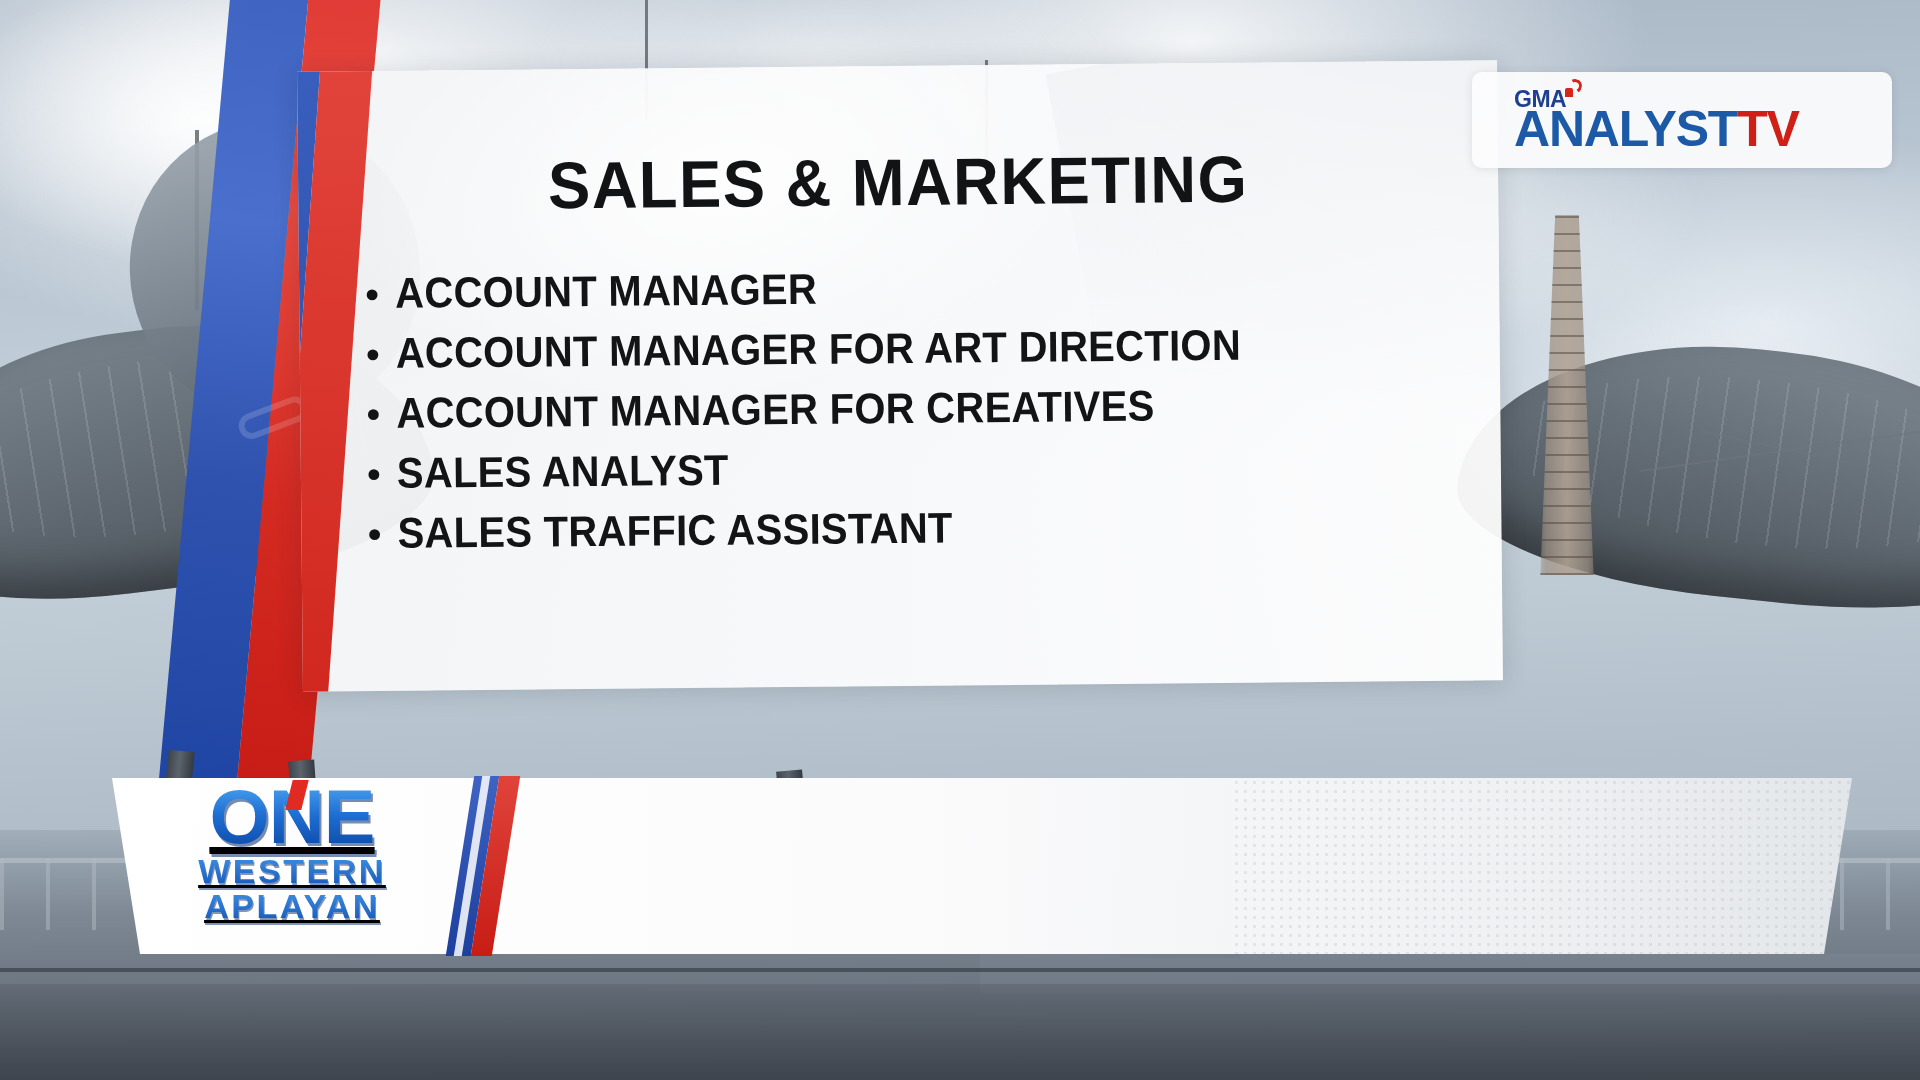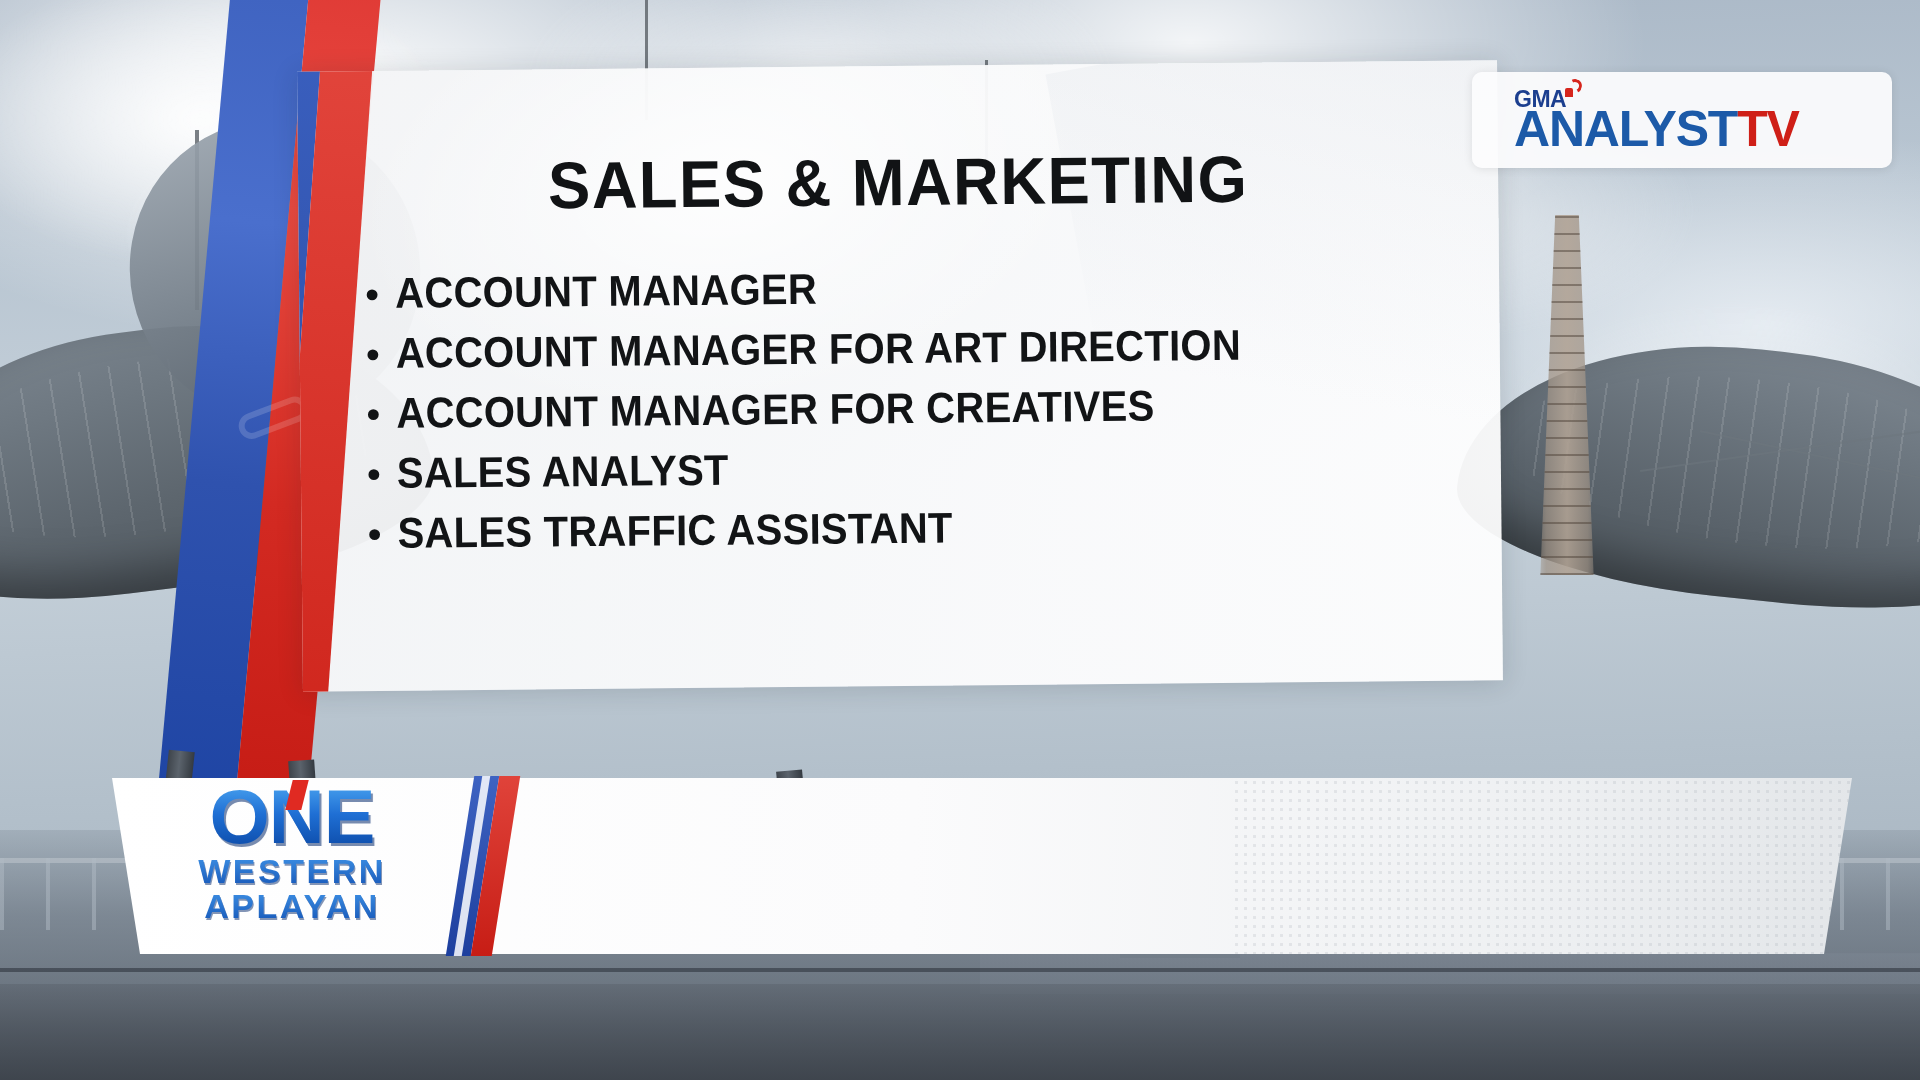--- a/index.html
+++ b/index.html
@@ -266,20 +266,21 @@
     position:absolute; right:0; top:0; width:620px; height:100%;
     background-image:radial-gradient(circle, rgba(150,158,168,.35) 1.4px, transparent 1.6px);
     background-size:9px 9px;
     clip-path:polygon(0 0, 620px 0, 592px 176px, 0 176px);
     opacity:.55;
   }
   
   .lt-logo {
     position:absolute; left:46px; top:4px; width:268px; height:168px;
     text-align:center;
+    text-decoration:underline;
   }
   .logo-one {
     position:relative;
     font-weight:bold; font-size:76px; line-height:.92;
     letter-spacing:-1px;
     color:#1b6fd6;
     background:linear-gradient(180deg,#4aa4f0 0%, #1f6fd4 46%, #0b49a6 100%);
     -webkit-background-clip:text; background-clip:text; color:transparent;
     text-shadow:0 0 0 rgba(0,0,0,0);
     filter:drop-shadow(2px 3px 0 rgba(8,44,110,.55));

